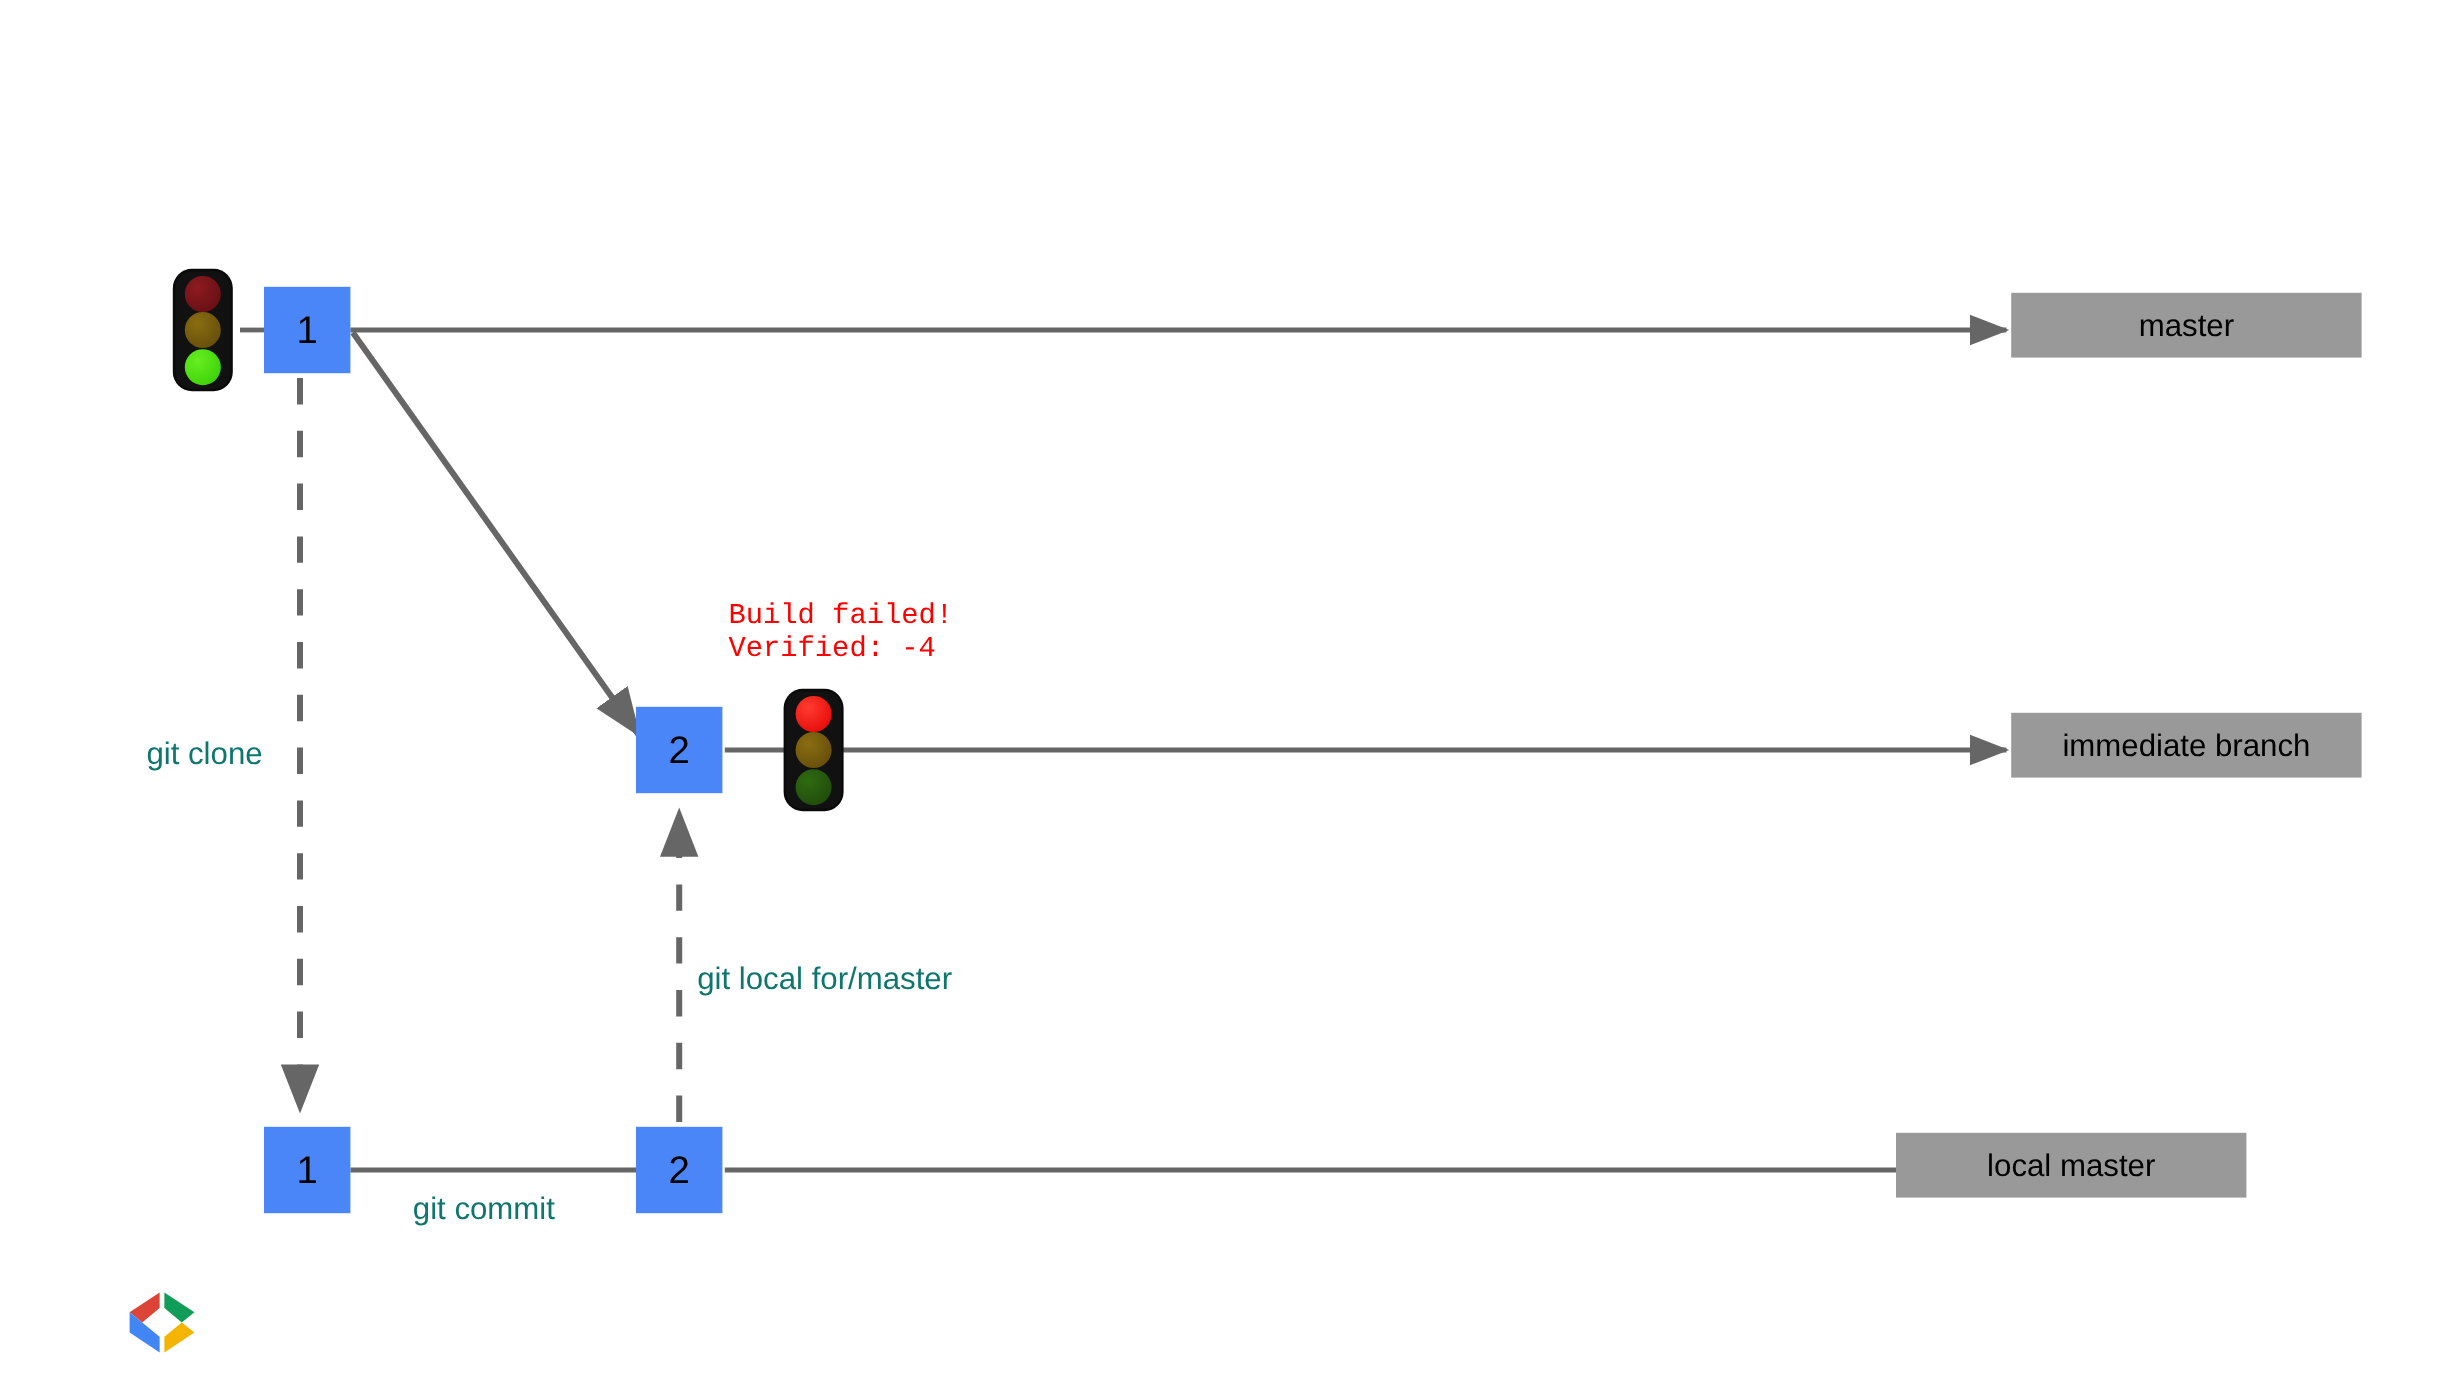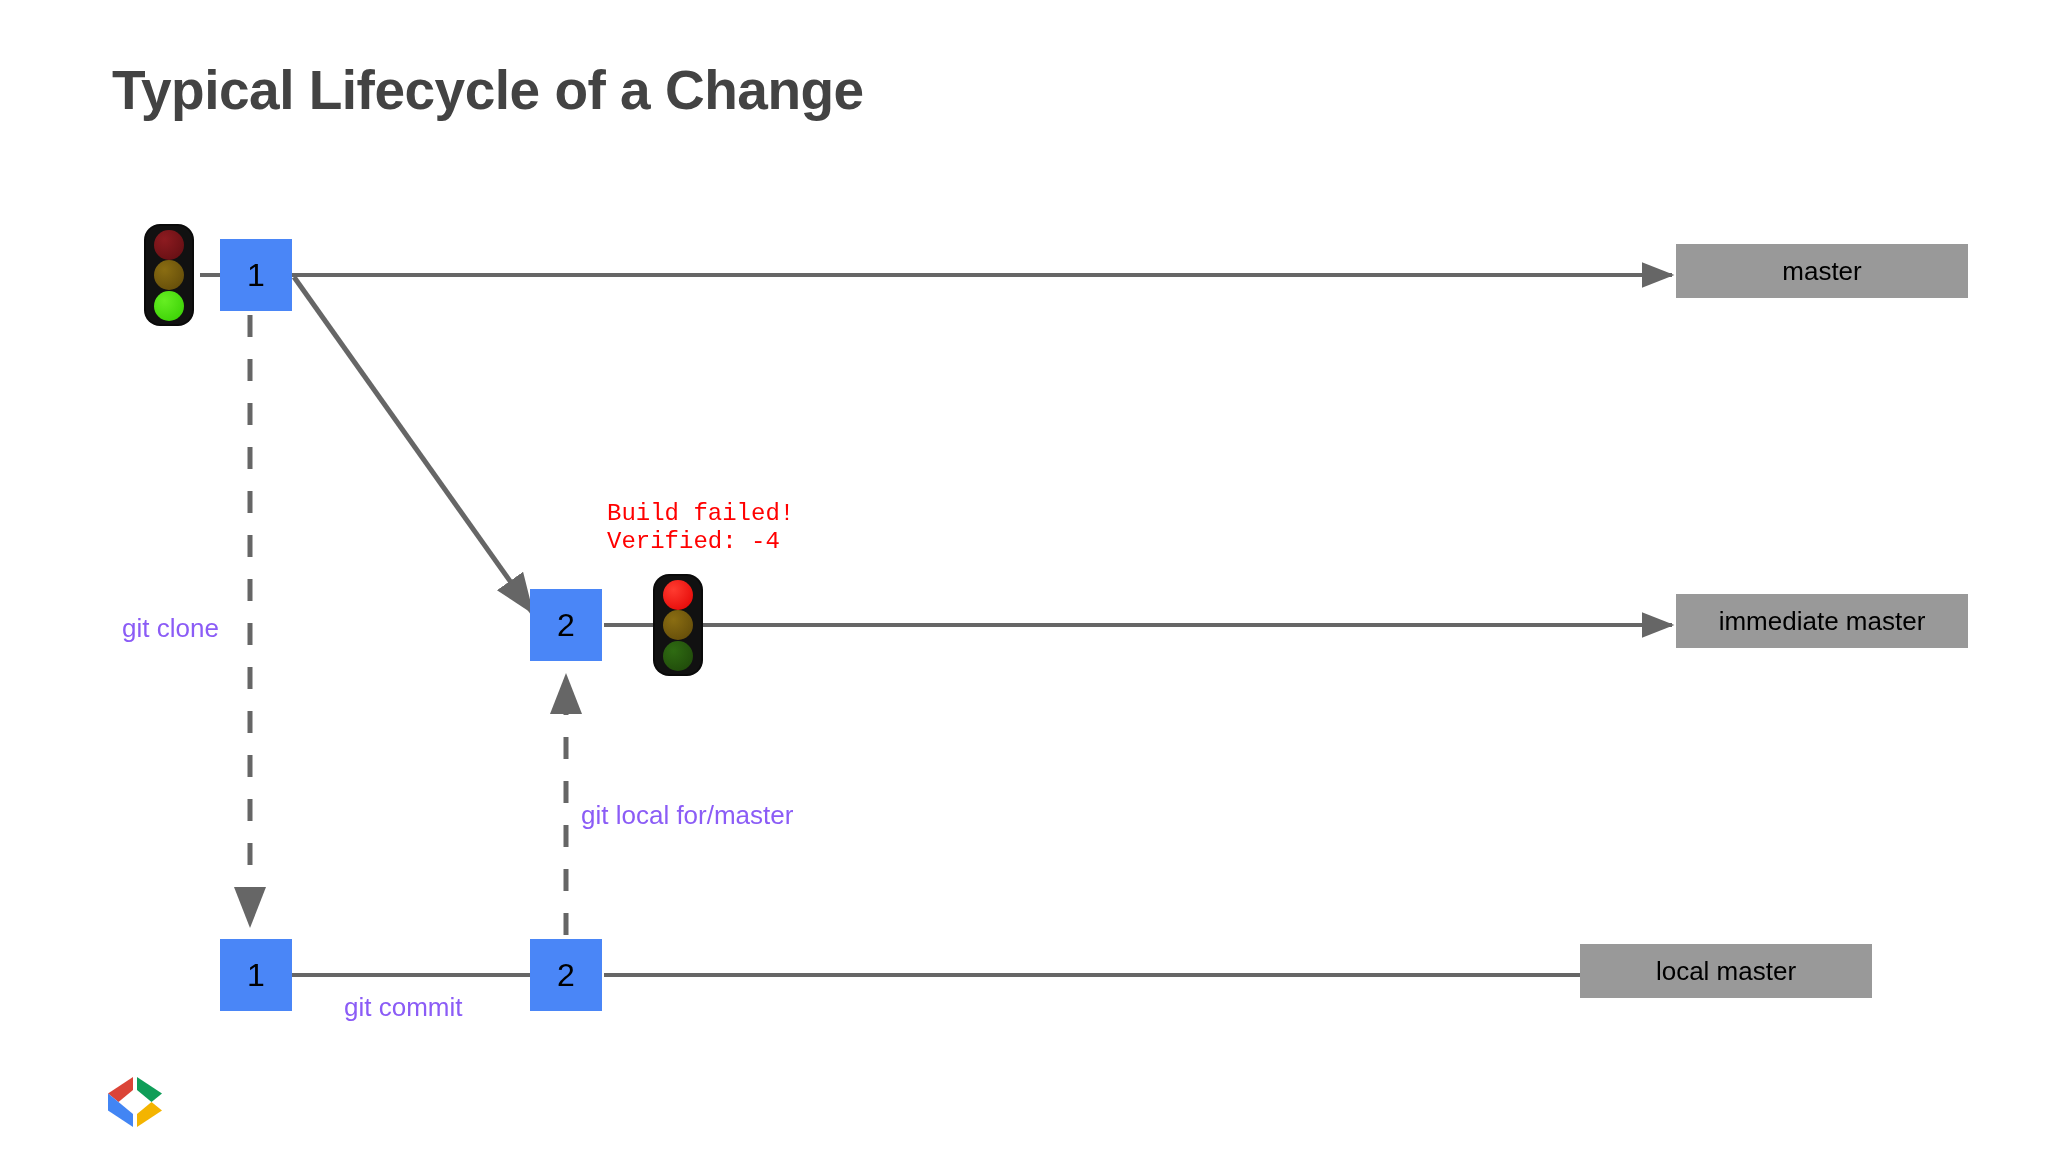--- a/index.html
+++ b/index.html
@@ -69,21 +69,21 @@
     display: flex;
     align-items: center;
     justify-content: center;
     white-space: nowrap;
   }
 
   
   .edge-label {
     position: absolute;
     font-size: 26px;
-    color: #8b5cf6;
+    color: #0f766e;
     white-space: nowrap;
   }
 
   
   .status-note {
     position: absolute;
     font-size: 24px;
     color: #ff0000;
     white-space: nowrap;
     text-align: center;
@@ -123,21 +123,20 @@
     top: 1074px;
     width: 62px;
     height: 56px;
   }
 </style>
 </head>
 <body>
 
 <div id="slide">
 
-  <div id="title">Typical Lifecycle of a Change</div>
 
   <svg id="wires" viewBox="0 0 2048 1153" width="2048" height="1153" xmlns="http://www.w3.org/2000/svg">
     <defs>
       <marker id="arrowhead" markerWidth="9" markerHeight="9" refX="7.6" refY="3.6" orient="auto" markerUnits="strokeWidth">
         <path d="M0,0.4 L8.2,3.6 L0,6.8 Z" fill="#666666"></path>
       </marker>
     </defs>
 
     <line x1="292" y1="275" x2="1672" y2="275" stroke="#666666" stroke-width="4" marker-end="url(#arrowhead)"></line>
 
@@ -171,21 +170,21 @@
   <div class="node" style="left:220px; top:239px;">1</div>
 
   <div class="node" style="left:530px; top:589px;">2</div>
 
   <div class="node" style="left:220px; top:939px;">1</div>
 
   <div class="node" style="left:530px; top:939px;">2</div>
 
   <div class="branch-box" style="left:1676px; top:244px;">master</div>
 
-  <div class="branch-box" style="left:1676px; top:594px;">immediate master</div>
+  <div class="branch-box" style="left:1676px; top:594px;">immediate branch</div>
 
   <div class="branch-box" style="left:1580px; top:944px;">local master</div>
 
   <div class="edge-label" style="left:122px; top:613px;">git clone</div>
 
   <div class="edge-label" style="left:344px; top:992px;">git commit</div>
 
   <div class="edge-label" style="left:581px; top:800px;">git local for/master</div>
 
   <div class="status-note" style="left:607px; top:500px; width:150px;font-family:Liberation Mono, monospace;">

